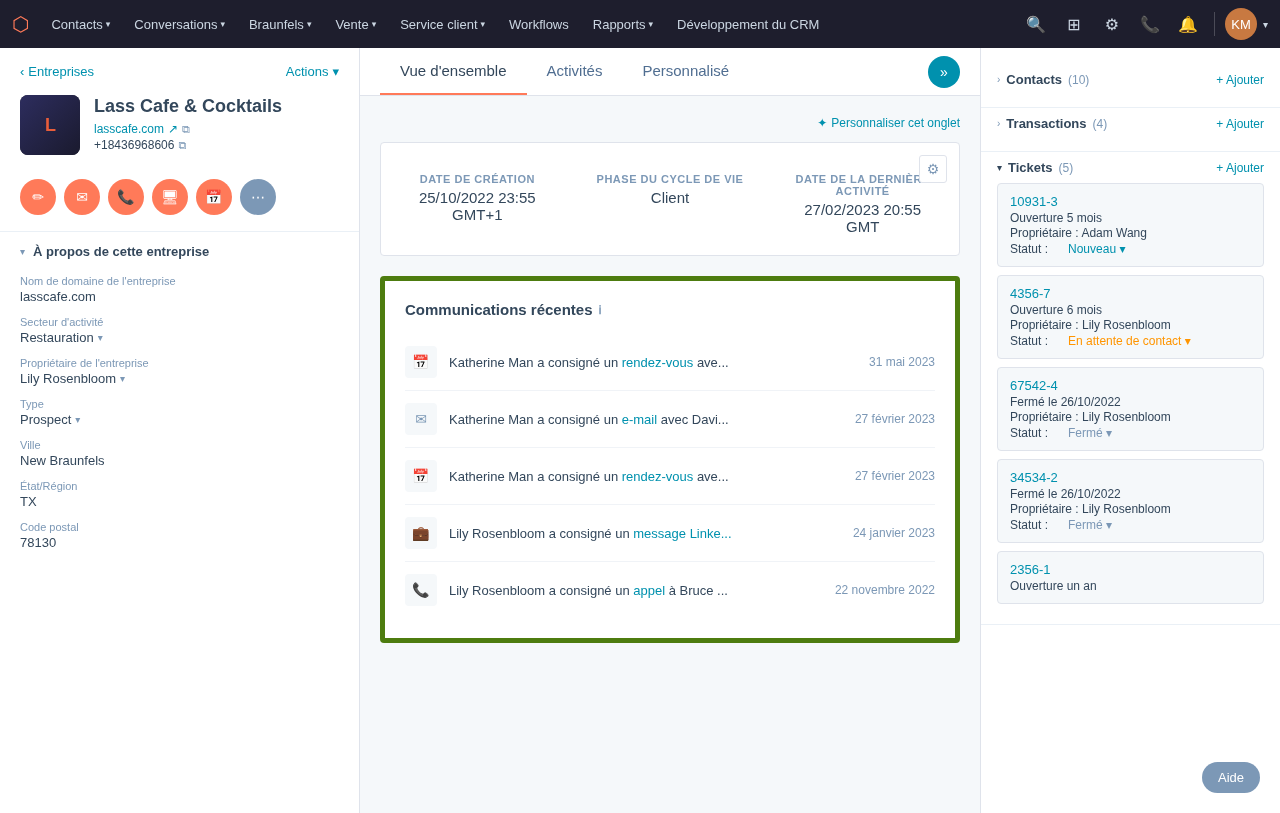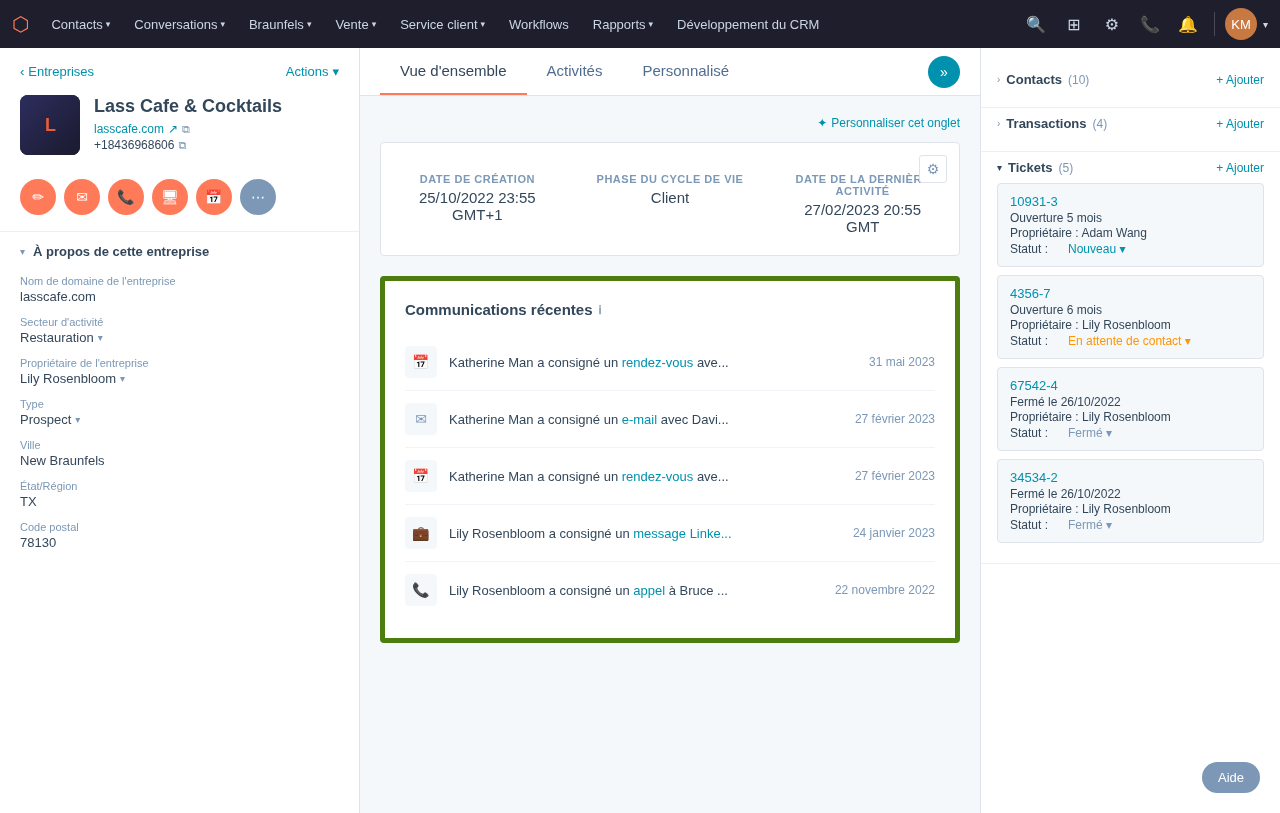--- a/index.html
+++ b/index.html
@@ -625,20 +625,24 @@
           </div>
           <div class="ticket-card">
             <div class="ticket-id">34534-2</div>
             <div class="ticket-meta">Fermé le 26/10/2022</div>
             <div class="ticket-owner">Propriétaire : <span>Lily Rosenbloom</span></div>
             <div class="ticket-status">
               <span class="status-label">Statut : </span>
               <span class="status-value status-ferme">Fermé ▾</span>
             </div>
           </div>
+          <div class="ticket-card">
+            <div class="ticket-id">2356-1</div>
+            <div class="ticket-meta">Ouverture un an</div>
+          </div>
         </div>
     </div>
 
   </aside>
 
 </div>
 
 <div class="help-btn">Aide</div>
 
 </body></html>

